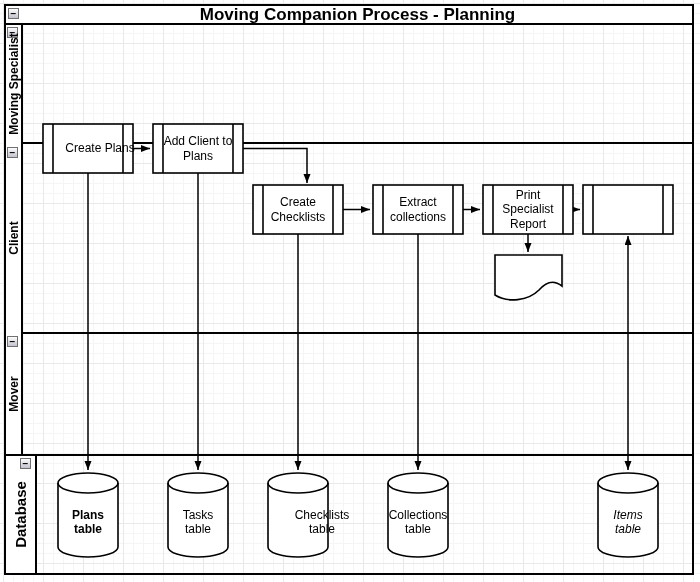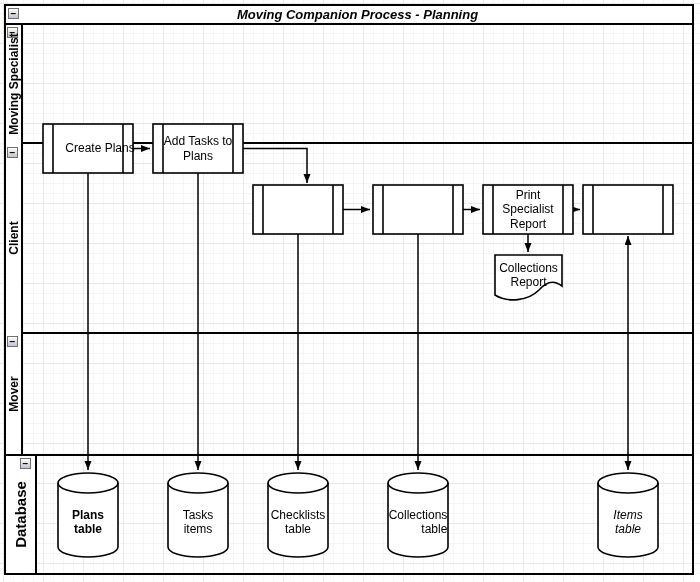--- a/index.html
+++ b/index.html
@@ -15,21 +15,21 @@
     background-position:3px 3px;
   }
   svg{position:absolute;left:0;top:0;}
   .lbl{
     position:absolute;display:flex;align-items:center;justify-content:center;
     text-align:center;font-size:12px;line-height:1.18;color:#000;
   }
   .title{
     position:absolute;left:22px;top:5px;width:671px;height:19px;
     display:flex;align-items:center;justify-content:center;
-    font-size:13px;font-weight:bold;color:#000;font-style:italic;
+    font-size:17px;font-weight:bold;color:#000;
   }
   .lane-label{
     position:absolute;display:flex;align-items:center;justify-content:center;
     overflow:hidden;
   }
   .lane-label span{
     transform:rotate(-90deg);white-space:nowrap;font-weight:bold;font-size:12px;color:#000;
   }
   .lane-label.big span{font-size:15px;}
   .collapse{
@@ -152,24 +152,25 @@
     <span>Client</span>
   </div>
   <div class="lane-label" style="left:5px;top:333px;width:17px;height:122px;">
     <span>Mover</span>
   </div>
   <div class="lane-label big" style="left:5px;top:455px;width:31px;height:119px;">
     <span>Database</span>
   </div>
 
   <div class="lbl" style="left:50px;top:125px;width:76px;height:47px;margin-left:12px;">Create Plans</div>
-  <div class="lbl" style="left:160px;top:125px;width:76px;height:47px;">Add Tasks to Plans</div>
+  <div class="lbl" style="left:160px;top:125px;width:76px;height:47px;">Add Client to Plans</div>
+  <div class="lbl" style="left:260px;top:186px;width:76px;height:47px;">Create Checklists</div>
+  <div class="lbl" style="left:380px;top:186px;width:76px;height:47px;">Extract collections</div>
   <div class="lbl" style="left:490px;top:186px;width:76px;height:47px;">Print Specialist Report</div>
 
-  <div class="lbl" style="left:494px;top:258px;width:69px;height:34px;">Collections Report</div>
 
   <div class="lbl" style="left:60px;top:498px;width:56px;height:48px;font-weight:bold;">Plans table</div>
-  <div class="lbl" style="left:170px;top:498px;width:56px;height:48px;">Tasks items</div>
-  <div class="lbl" style="left:270px;top:498px;width:56px;height:48px;">Checklists table</div>
-  <div class="lbl" style="left:390px;top:498px;width:56px;height:48px;text-align:right;">Collections table</div>
+  <div class="lbl" style="left:170px;top:498px;width:56px;height:48px;">Tasks table</div>
+  <div class="lbl" style="left:270px;top:498px;width:56px;height:48px;padding-left:24px;">Checklists table</div>
+  <div class="lbl" style="left:390px;top:498px;width:56px;height:48px;">Collections table</div>
   <div class="lbl" style="left:600px;top:498px;width:56px;height:48px;font-style:italic;">Items table</div>
 
 </div>
 
 </body></html>

